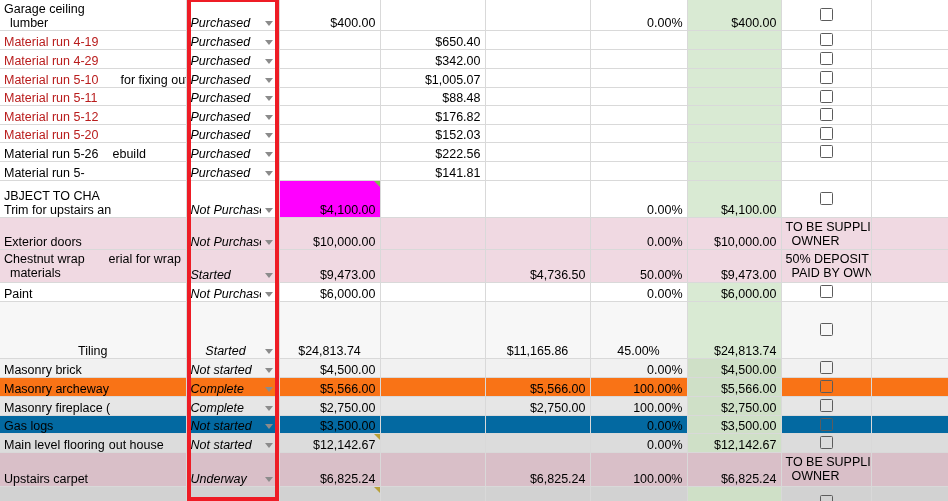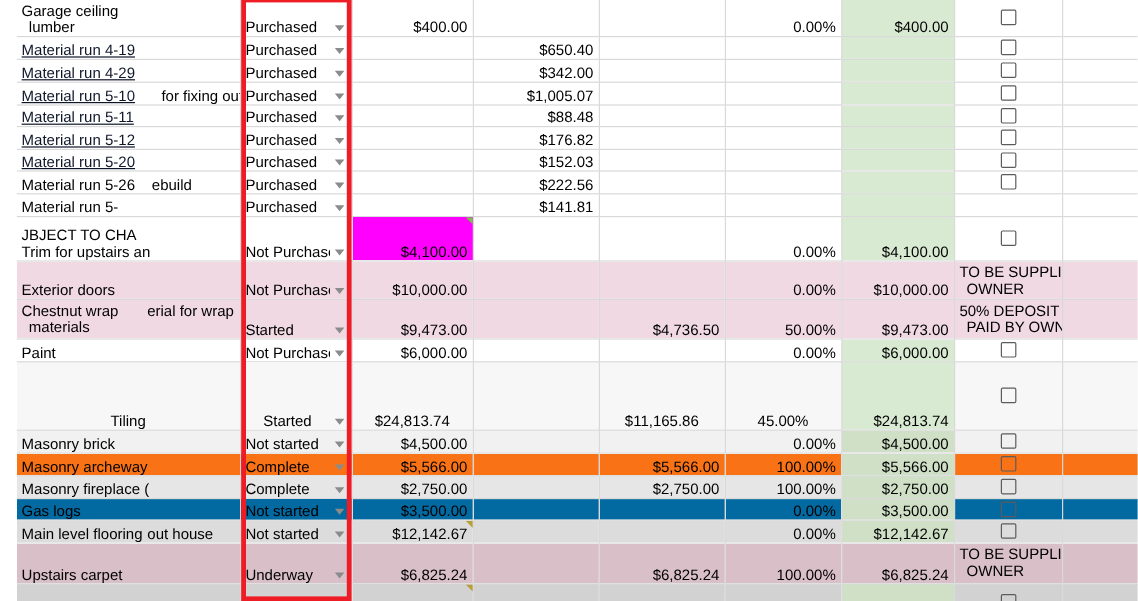--- a/index.html
+++ b/index.html
@@ -1,21 +1,21 @@
 <!DOCTYPE html>
 <html><head>
 <meta charset="utf-8">
 <style>
   html,body{margin:0;padding:0;}
   body{
     width:948px;height:501px;overflow:hidden;background:#ffffff;
     font-family:"Liberation Sans", sans-serif;
     -webkit-font-smoothing:antialiased;
   }
-  #sheet{position:relative;width:818px;height:501px;margin-left:14px;}
+  #sheet{position:relative;width:818px;height:501px;}
   table.grid{
     border-collapse:collapse;width:948px;table-layout:fixed;
     font-size:12.5px;color:#000;
   }
   table.grid td{
     border-right:1px solid #d9d9d9;
     border-bottom:1px solid #d9d9d9;
     padding:0 4px;
     vertical-align:bottom;
     overflow:hidden;
@@ -33,24 +33,24 @@
   col.c-pct{width:97px;}
   col.c-total{width:94px;}
   col.c-chk{width:90px;}
   col.c-note{width:127px;}
 
   .t-desc{text-align:left;}
   .t-num{text-align:right;}
   .t-left{text-align:left;}
 
   
-  .lnk{color:#0f172a;text-decoration:underline;}
-
-  
-  .statuscell{position:relative;padding-right:18px !important;text-align:left;}
+  .lnk{color:#b91c1c;}
+
+  
+  .statuscell{position:relative;padding-right:18px !important;text-align:left;font-style:italic;}
   .statuscell .stxt{display:block;overflow:hidden;text-overflow:clip;white-space:nowrap;}
   .chev{
     position:absolute;right:6px;bottom:4px;width:0;height:0;
     border-left:4.5px solid transparent;border-right:4.5px solid transparent;
     border-top:5px solid #8b8b8b;
   }
 
   
   .cbwrap{display:flex;align-items:center;justify-content:center;height:100%;}
   .cbox{

